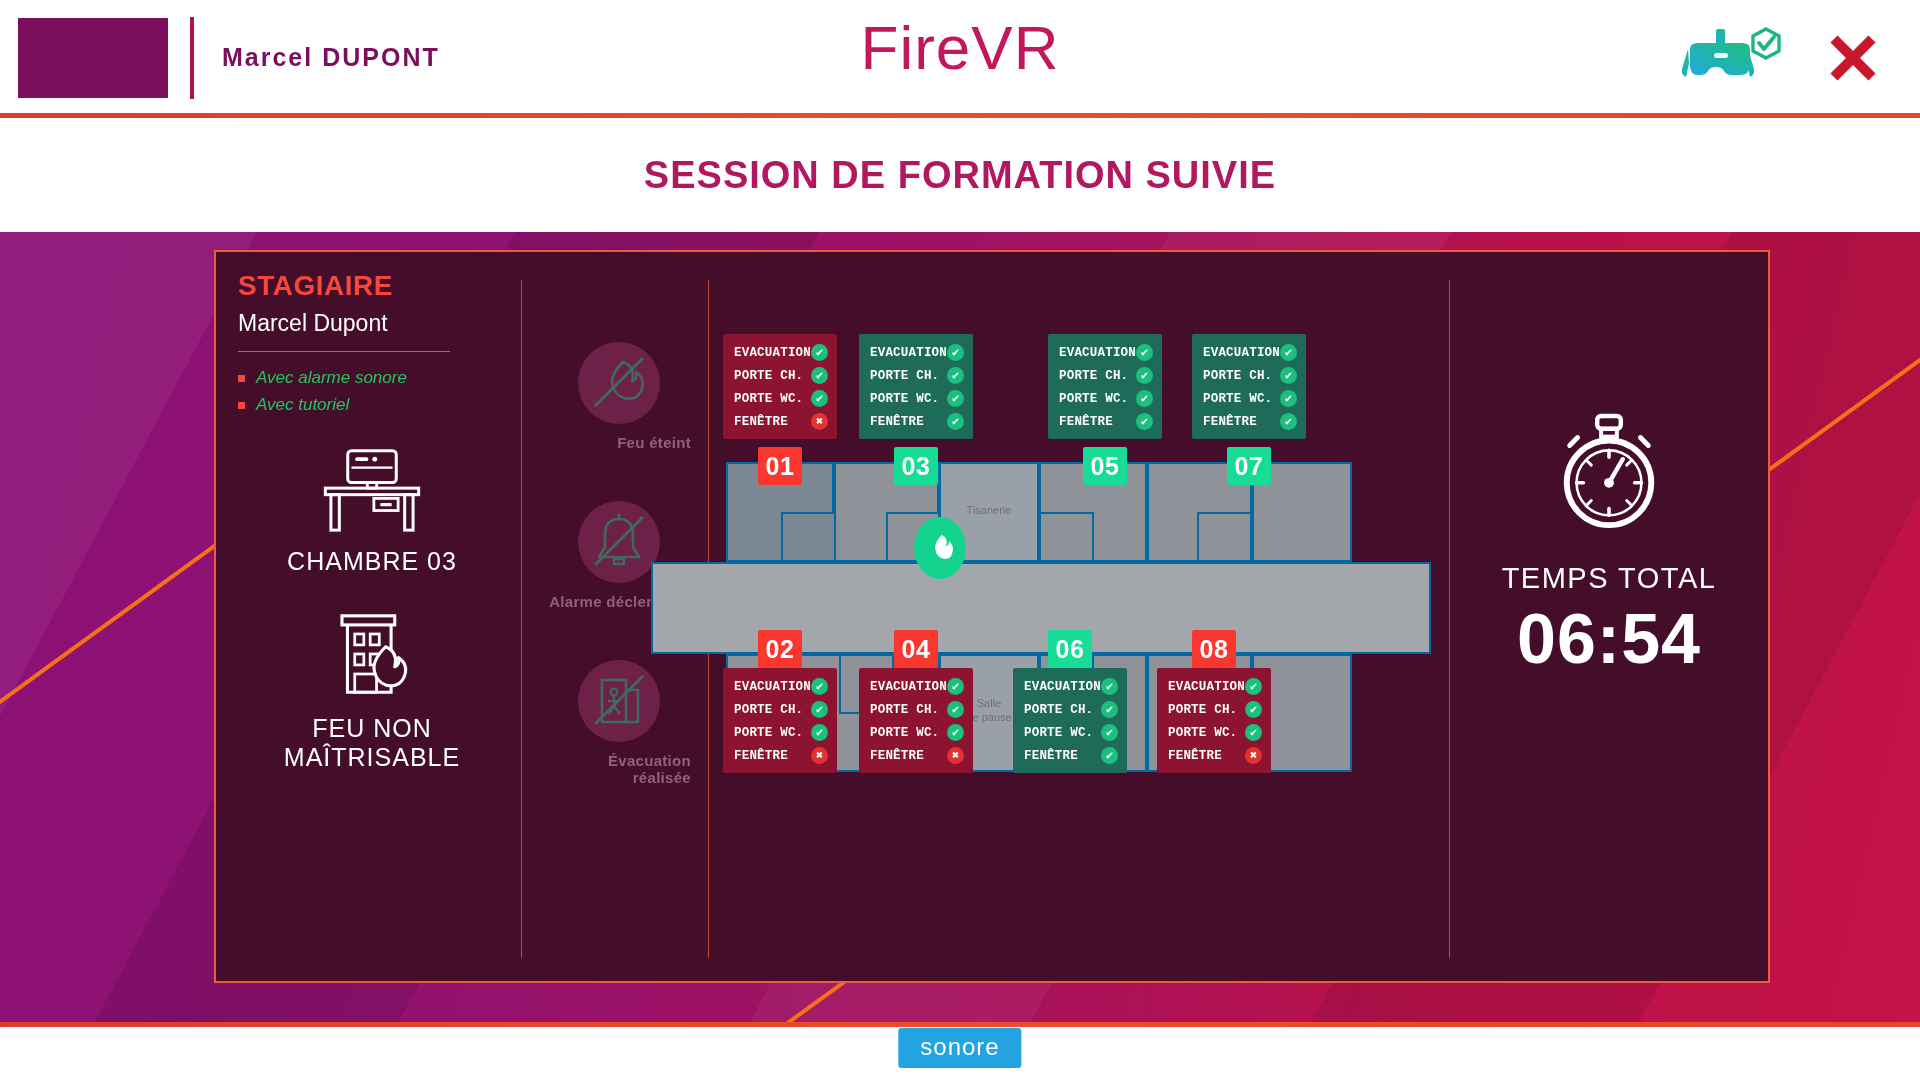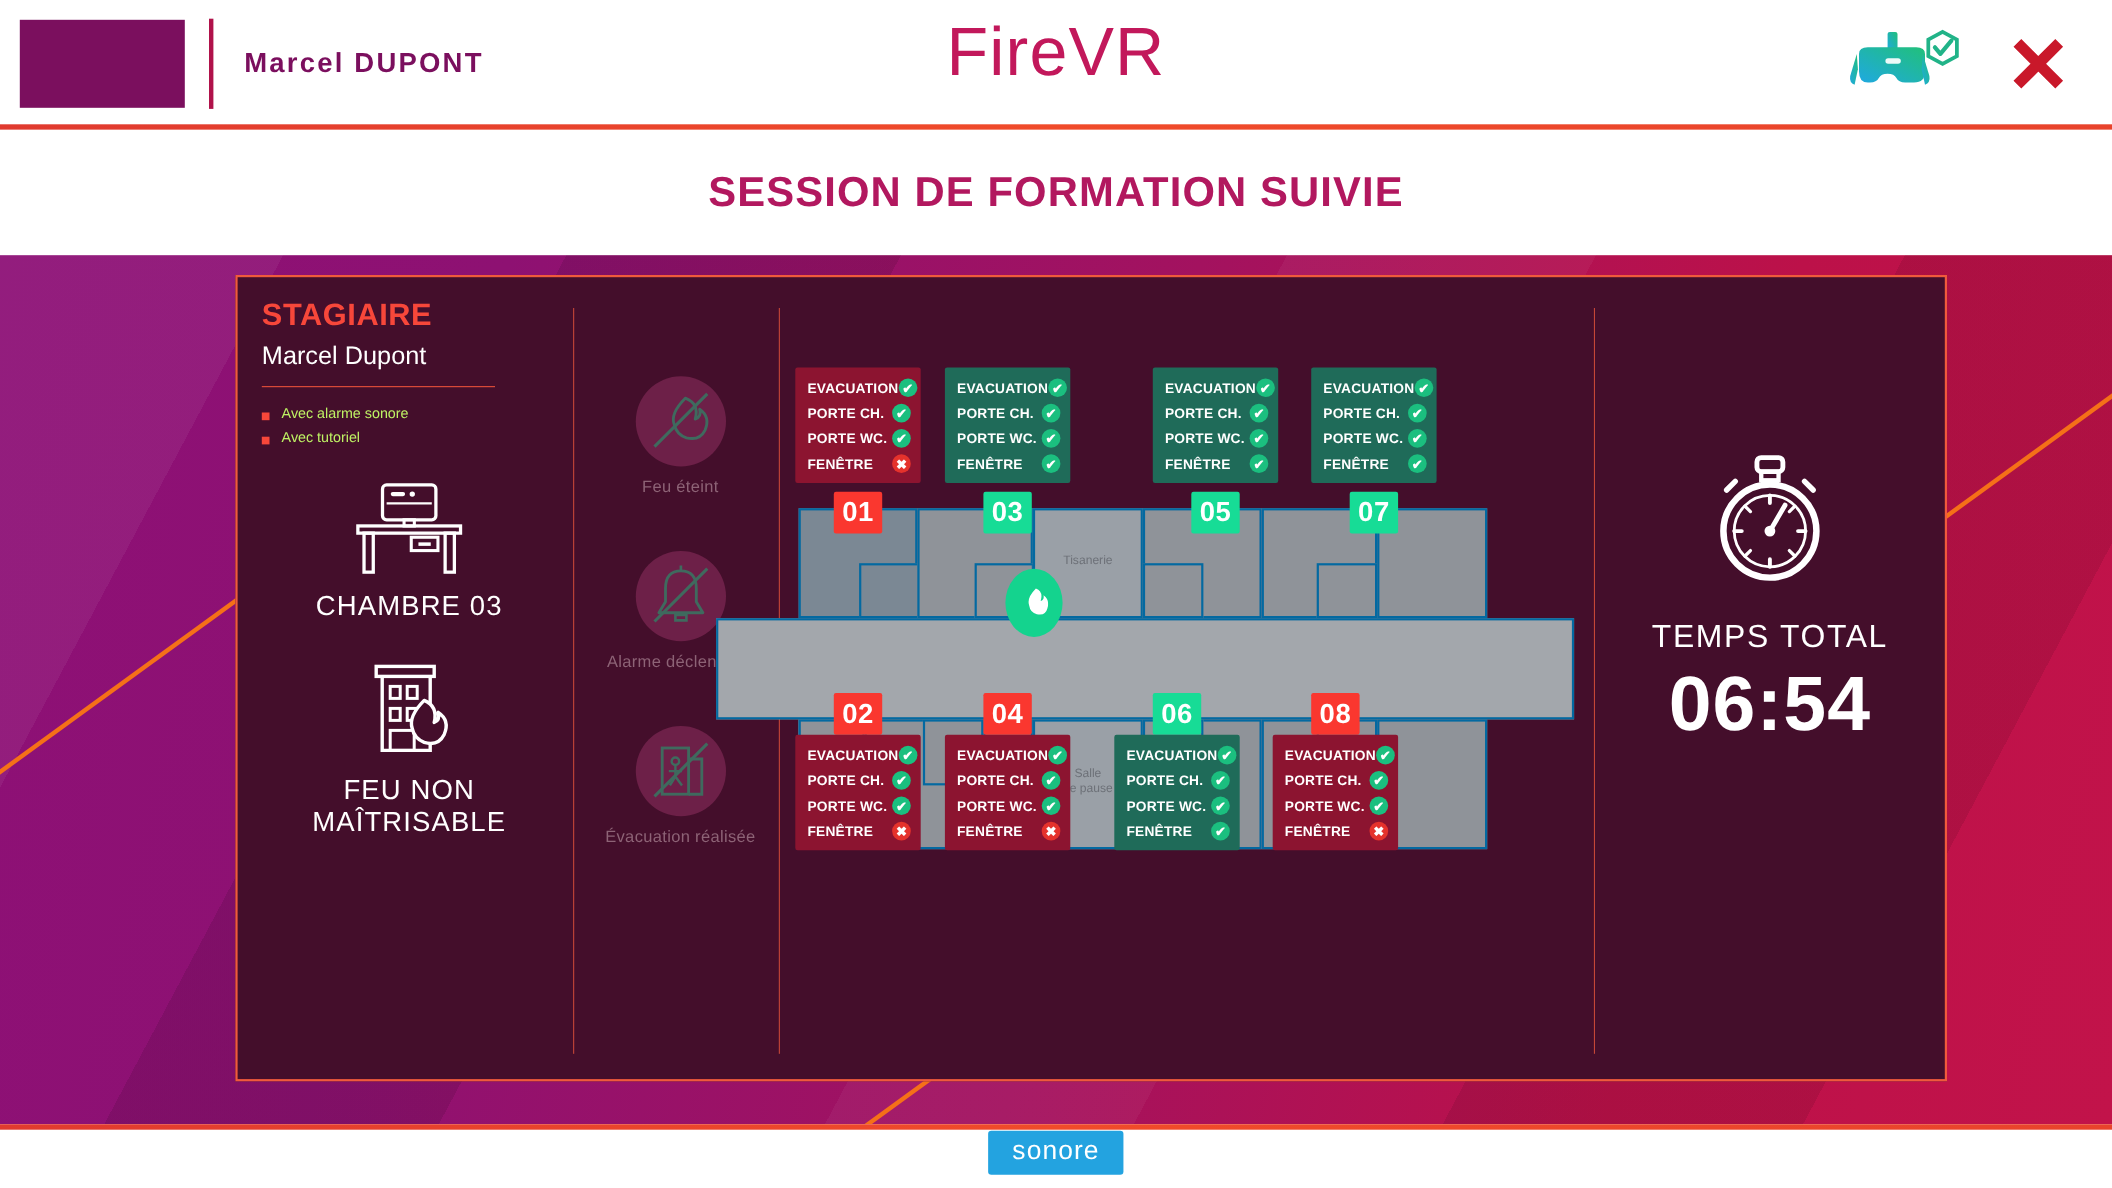--- a/index.html
+++ b/index.html
@@ -87,48 +87,49 @@
   .trainee{
     position:absolute; left:22px; top:18px; width:268px; color:#fff;
   }
   .trainee-heading{
     font-size:28px; font-weight:800; color:#f7473a; letter-spacing:.5px;
   }
   .trainee-name{ font-size:23px; margin-top:8px; font-weight:400; color:#fff; }
   .trainee-rule{ height:1px; background:#e8503a; margin:14px 0 16px 0; width:212px; }
   .bullets{ list-style:none; }
   .bullets li{
-    font-size:13px; margin-bottom:7px; color:#bef264; position:relative; padding-left:18px;
+    font-size:17px; margin-bottom:7px; color:#22c55e; position:relative; padding-left:18px;font-style:italic;
   }
   .bullets li::before{
     content:""; position:absolute; left:0; top:7px;
     width:7px; height:7px; background:#f7473a;
   }
   .icon-block{ text-align:center; margin-top:30px; }
   .icon-block svg{ display:block; margin:0 auto; }
   .icon-caption{
     font-size:25px; margin-top:12px; letter-spacing:1px; color:#fff; font-weight:400;
   }
 
   
-  .statuses{ position:absolute; left:330px; top:90px; width:145px; text-align:center; }
+  .statuses{ position:absolute; left:330px; top:90px; width:145px; text-align:right;font-weight:bold; }
   .status-item{ margin-bottom:50px; }
   .status-disc{
     width:82px; height:82px; border-radius:50%;
     background:#6d2048; margin:0 auto 10px auto; position:relative;
   }
   .status-disc svg{ position:absolute; left:0; top:0; }
   .status-label{ font-size:15px; color:#8d6376; letter-spacing:.3px; }
 
   
   .maparea{ position:absolute; left:500px; top:20px; width:725px; height:690px; }
 
   .card{
     position:absolute; width:114px; padding:10px 9px 9px 11px;
     border-radius:2px;
+    font-family:Liberation Mono, monospace;
   }
   .card.red{   background:#8c1430; }
   .card.green{ background:#1f6b59; }
   .card-row{
     display:flex; align-items:center; justify-content:space-between;
     margin-bottom:6px;
   }
   .card-row:last-child{ margin-bottom:0; }
   .card-lbl{
     font-size:12.5px; color:#fff; font-weight:700; letter-spacing:.2px;

